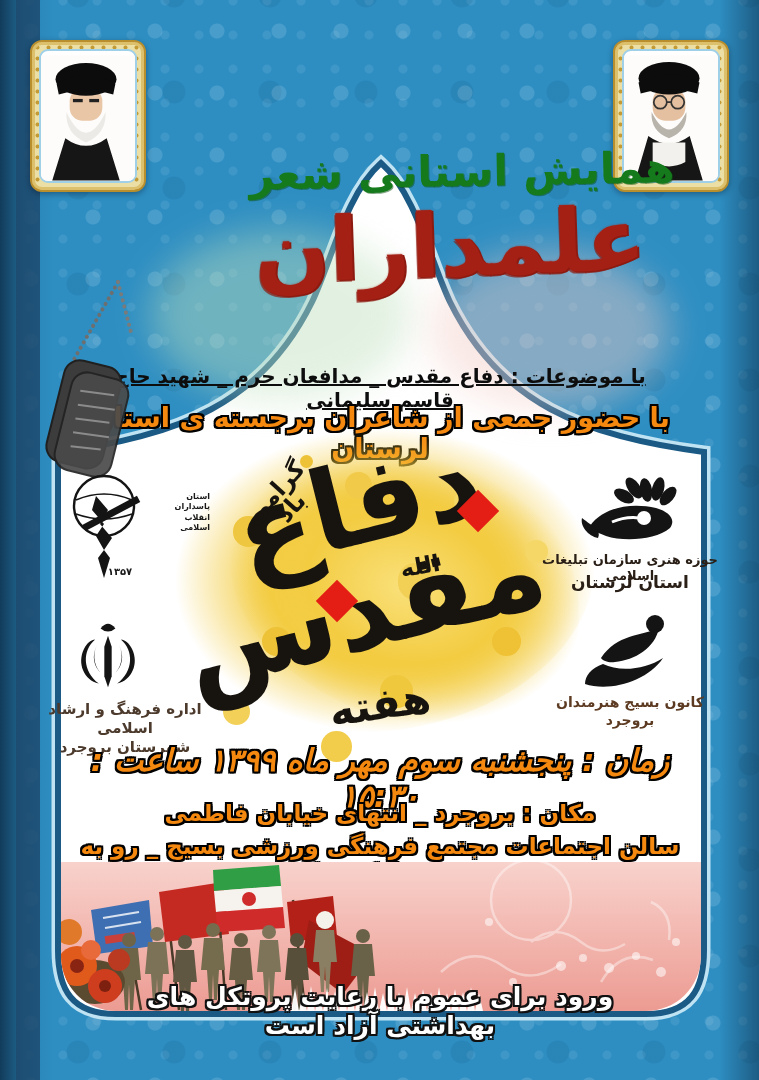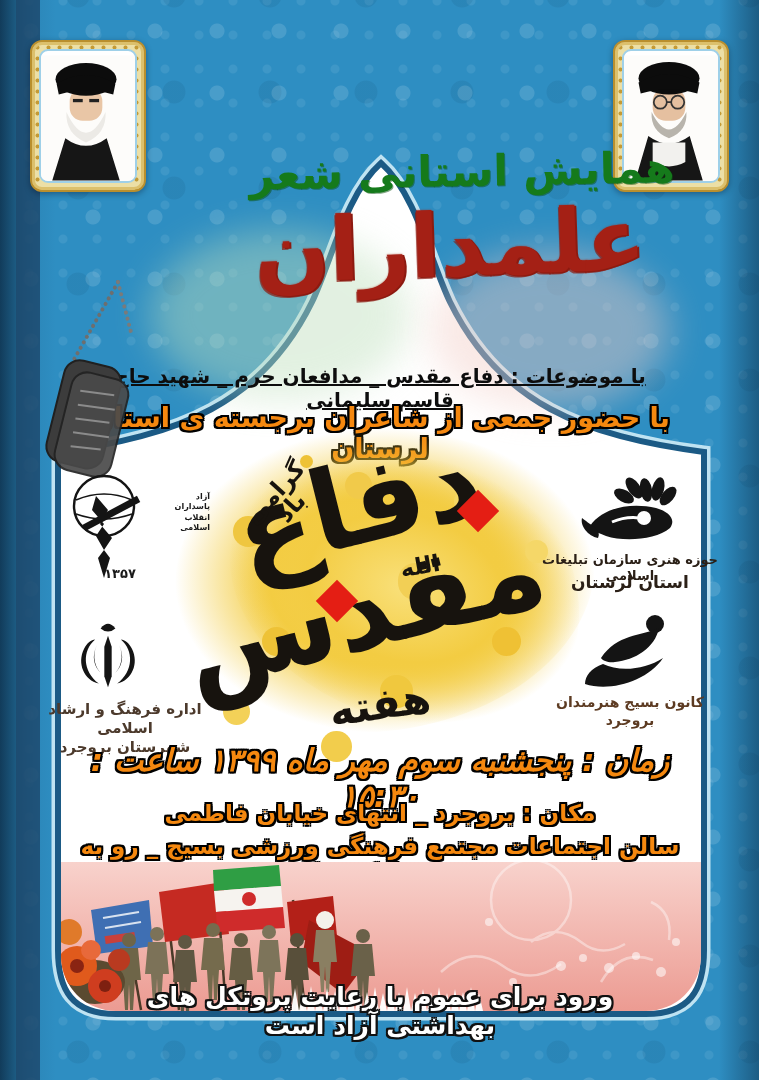--- a/index.html
+++ b/index.html
@@ -151,26 +151,26 @@
   <div class="abs diamond" style="left:322px;top:586px;"></div>
 
   <svg class="abs" style="left:52px;top:466px;" width="120" height="118" viewBox="0 0 120 118">
     <circle cx="52" cy="40" r="30" fill="none" stroke="#141414" stroke-width="2.4"></circle>
     <path d="M24 34 Q52 22 80 34 M24 48 Q52 58 80 48" fill="none" stroke="#141414" stroke-width="1.6"></path>
     <rect x="28" y="44" width="62" height="7" transform="rotate(-28 59 47)" fill="#141414"></rect>
     <path d="M44 30 L56 44 L48 58 L60 72 L52 84 L44 70 L52 58 L40 44 Z" fill="#141414"></path>
     <path d="M52 84 L58 92 L52 112 L46 92 Z" fill="#141414"></path>
   </svg>
   <div class="abs logo-sidetext" style="left:158px;top:492px;width:52px;">
-    <div>آزاد</div>
+    <div>استان</div>
     <div>پاسداران</div>
     <div>انقلاب</div>
     <div>اسلامی</div>
   </div>
-  <div class="abs cap" style="left:90px;top:566px;width:60px;font-size:13px;color:#1a1a1a;">۱۳۵۷</div>
+  <div class="abs cap" style="left:90px;top:566px;width:60px;font-size:10px;color:#1a1a1a;">۱۳۵۷</div>
 
   <svg class="abs" style="left:62px;top:610px;" width="92" height="92" viewBox="0 0 100 100">
     <path d="M42 20 Q50 10 58 20 Q50 27 42 20" fill="#141414"></path>
     <path d="M50 28 L54 40 L54 72 L50 84 L46 72 L46 40 Z" fill="#141414"></path>
     <path d="M36 32 C22 44 22 66 40 80 C24 76 16 58 24 42 C27 36 32 32 36 32 Z" fill="#141414"></path>
     <path d="M64 32 C78 44 78 66 60 80 C76 76 84 58 76 42 C73 36 68 32 64 32 Z" fill="#141414"></path>
     <path d="M38 38 C32 50 34 62 44 70 C36 64 32 50 38 38 Z" fill="#141414"></path>
     <path d="M62 38 C68 50 66 62 56 70 C64 64 68 50 62 38 Z" fill="#141414"></path>
   </svg>
   <div class="abs cap" style="left:30px;top:700px;width:190px;font-size:15px;color:#4c3a2c;">اداره فرهنگ و ارشاد اسلامی</div>

